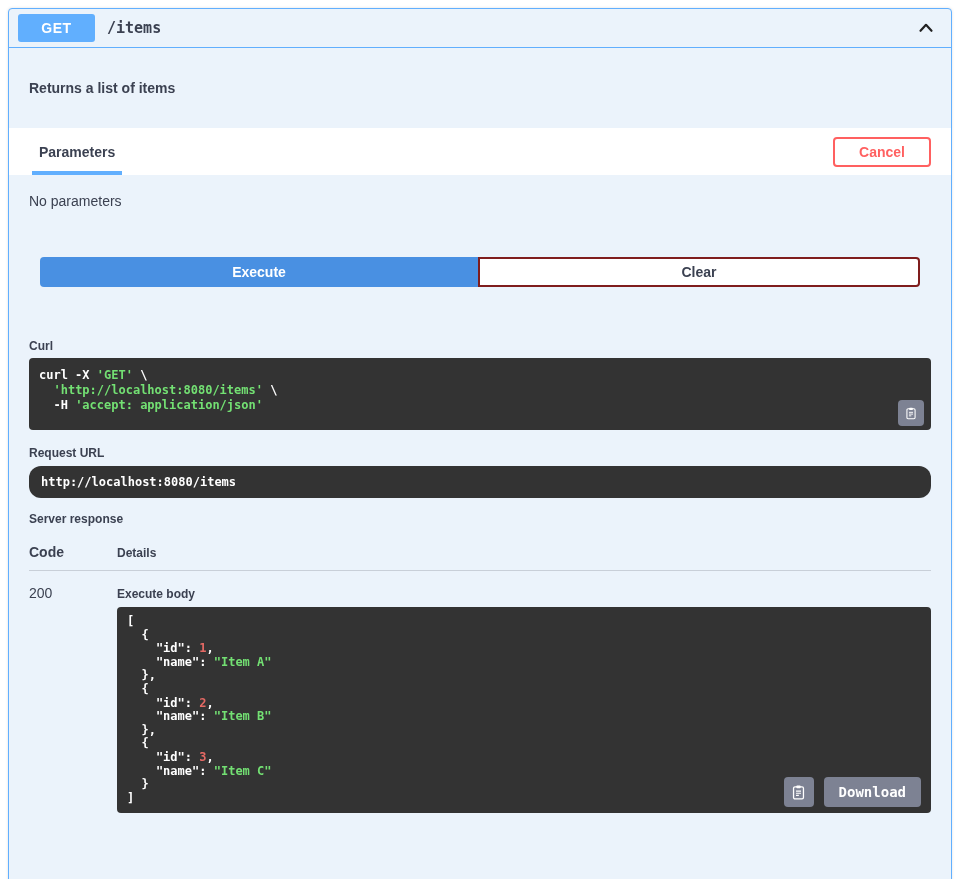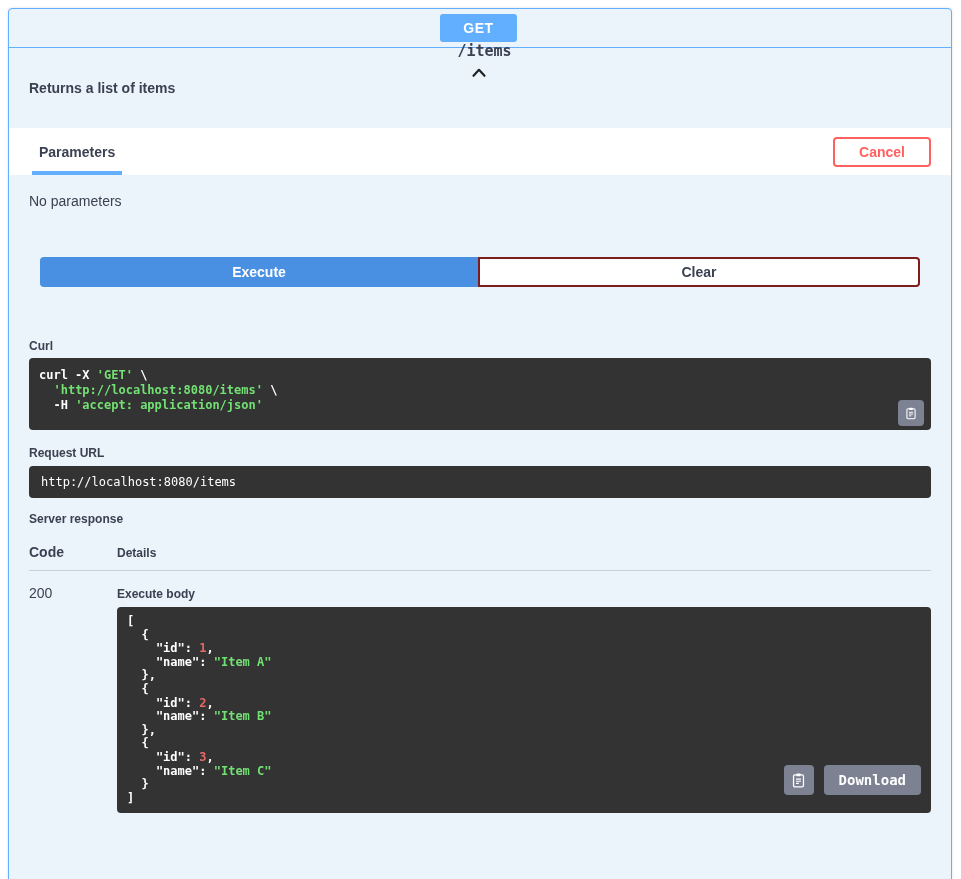--- a/index.html
+++ b/index.html
@@ -13,21 +13,21 @@
     --code-number:#e56964;
     --button-gray:#7d8293;
   }
   *{box-sizing:border-box;}
   html,body{width:961px;height:879px;margin:0;overflow:hidden;background:#fff;
     font-family:"Liberation Sans",sans-serif;color:var(--text-dark);}
   .opblock{margin:8px 9px 0 8px;border:1px solid var(--method-blue);border-radius:4px;
     background:var(--panel-bg);min-height:920px;box-shadow:0 0 3px rgba(0,0,0,.12);}
   
   .op-summary{display:flex;align-items:center;height:39px;padding:5px 12px 5px 9px;
-    border-bottom:1px solid var(--method-blue);cursor:pointer;flex-direction:column;}
+    border-bottom:1px solid var(--method-blue);cursor:pointer;}
   .method-badge{background:var(--method-blue);color:#fff;font-weight:bold;font-size:14px;
     width:77px;height:28px;line-height:28px;text-align:center;border-radius:3px;letter-spacing:.5px;}
   .op-path{font-family:"DejaVu Sans Mono",monospace;font-weight:bold;font-size:15px;
     margin-left:12px;flex:1;}
   .chev{display:flex;align-items:center;cursor:pointer;padding:2px;}
   
   .op-desc{padding:32px 20px;font-size:14px;font-weight:bold;}
   
   .tab-row{background:#fff;display:flex;align-items:center;justify-content:space-between;
     height:47px;padding:0 20px 0 23px;}
@@ -52,39 +52,39 @@
   .responses-inner{padding:30px 20px 20px;}
   .blk-label{font-size:12px;font-weight:bold;margin-bottom:5px;}
   .code-block{background:var(--code-bg);border-radius:4px;padding:10px;position:relative;
     font-family:"DejaVu Sans Mono",monospace;font-size:12px;font-weight:bold;color:#fff;}
   .curl-block{min-height:72px;}
   .curl-block .code-line{line-height:15px;}
   .code-line{white-space:pre;}
   .pln{color:#fff;}
   .str{color:var(--code-string);}
   .num{color:var(--code-number);}
-  .url-block{margin-top:6px;padding:9px 12px;border-radius:4px;background:var(--code-bg);
-    font-family:"DejaVu Sans Mono",monospace;font-size:12px;font-weight:normal;color:#fff;}
+  .url-block{margin-top:6px;padding:9px 12px;border-radius:12px;background:var(--code-bg);
+    font-family:"DejaVu Sans Mono",monospace;font-size:12px;font-weight:bold;color:#fff;}
   .mt16{margin-top:16px;}
   .mt14{margin-top:14px;}
   
   .srt-head{display:grid;grid-template-columns:88px 1fr;margin-top:18px;
     border-bottom:1px solid rgba(59,65,81,.2);padding-bottom:10px;align-items:baseline;}
   .th-code{font-size:14px;font-weight:bold;}
   .th-details{font-size:12px;font-weight:bold;}
   .srt-row{display:grid;grid-template-columns:88px 1fr;padding-top:14px;}
   .status-code{font-size:14px;}
   .rb-label{font-size:12px;font-weight:bold;margin:2px 0 6px;}
   .response-block{min-height:206px;padding:8px 10px;}
   .response-block .code-line{line-height:13.6px;}
   
   .copy-btn{background:var(--button-gray);border:none;border-radius:4px;cursor:pointer;
     display:flex;align-items:center;justify-content:center;}
   .curl-copy{position:absolute;right:7px;bottom:4px;width:26px;height:26px;}
-  .block-actions{position:absolute;right:10px;bottom:18px;display:flex;gap:10px;align-items:center;}
+  .block-actions{position:absolute;right:10px;bottom:6px;display:flex;gap:10px;align-items:center;}
   .body-copy{width:30px;height:30px;}
   .download-btn{background:var(--button-gray);color:#fff;font-weight:bold;font-size:14px;
     border:none;border-radius:4px;height:30px;padding:0 15px;cursor:pointer;font-family:inherit;}
 </style>
 </head>
 <body>
 
 <div class="opblock">
 
   <div class="op-summary">

